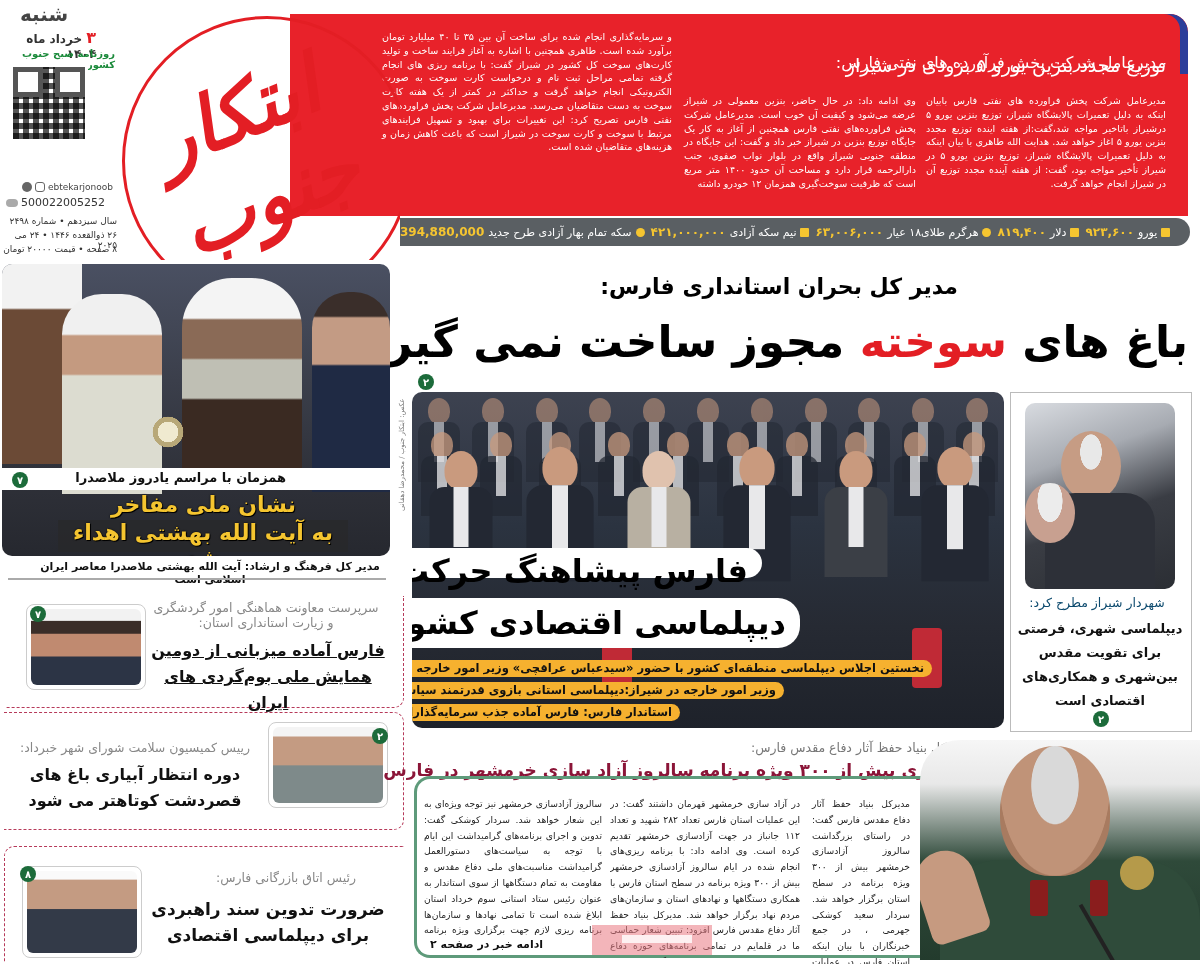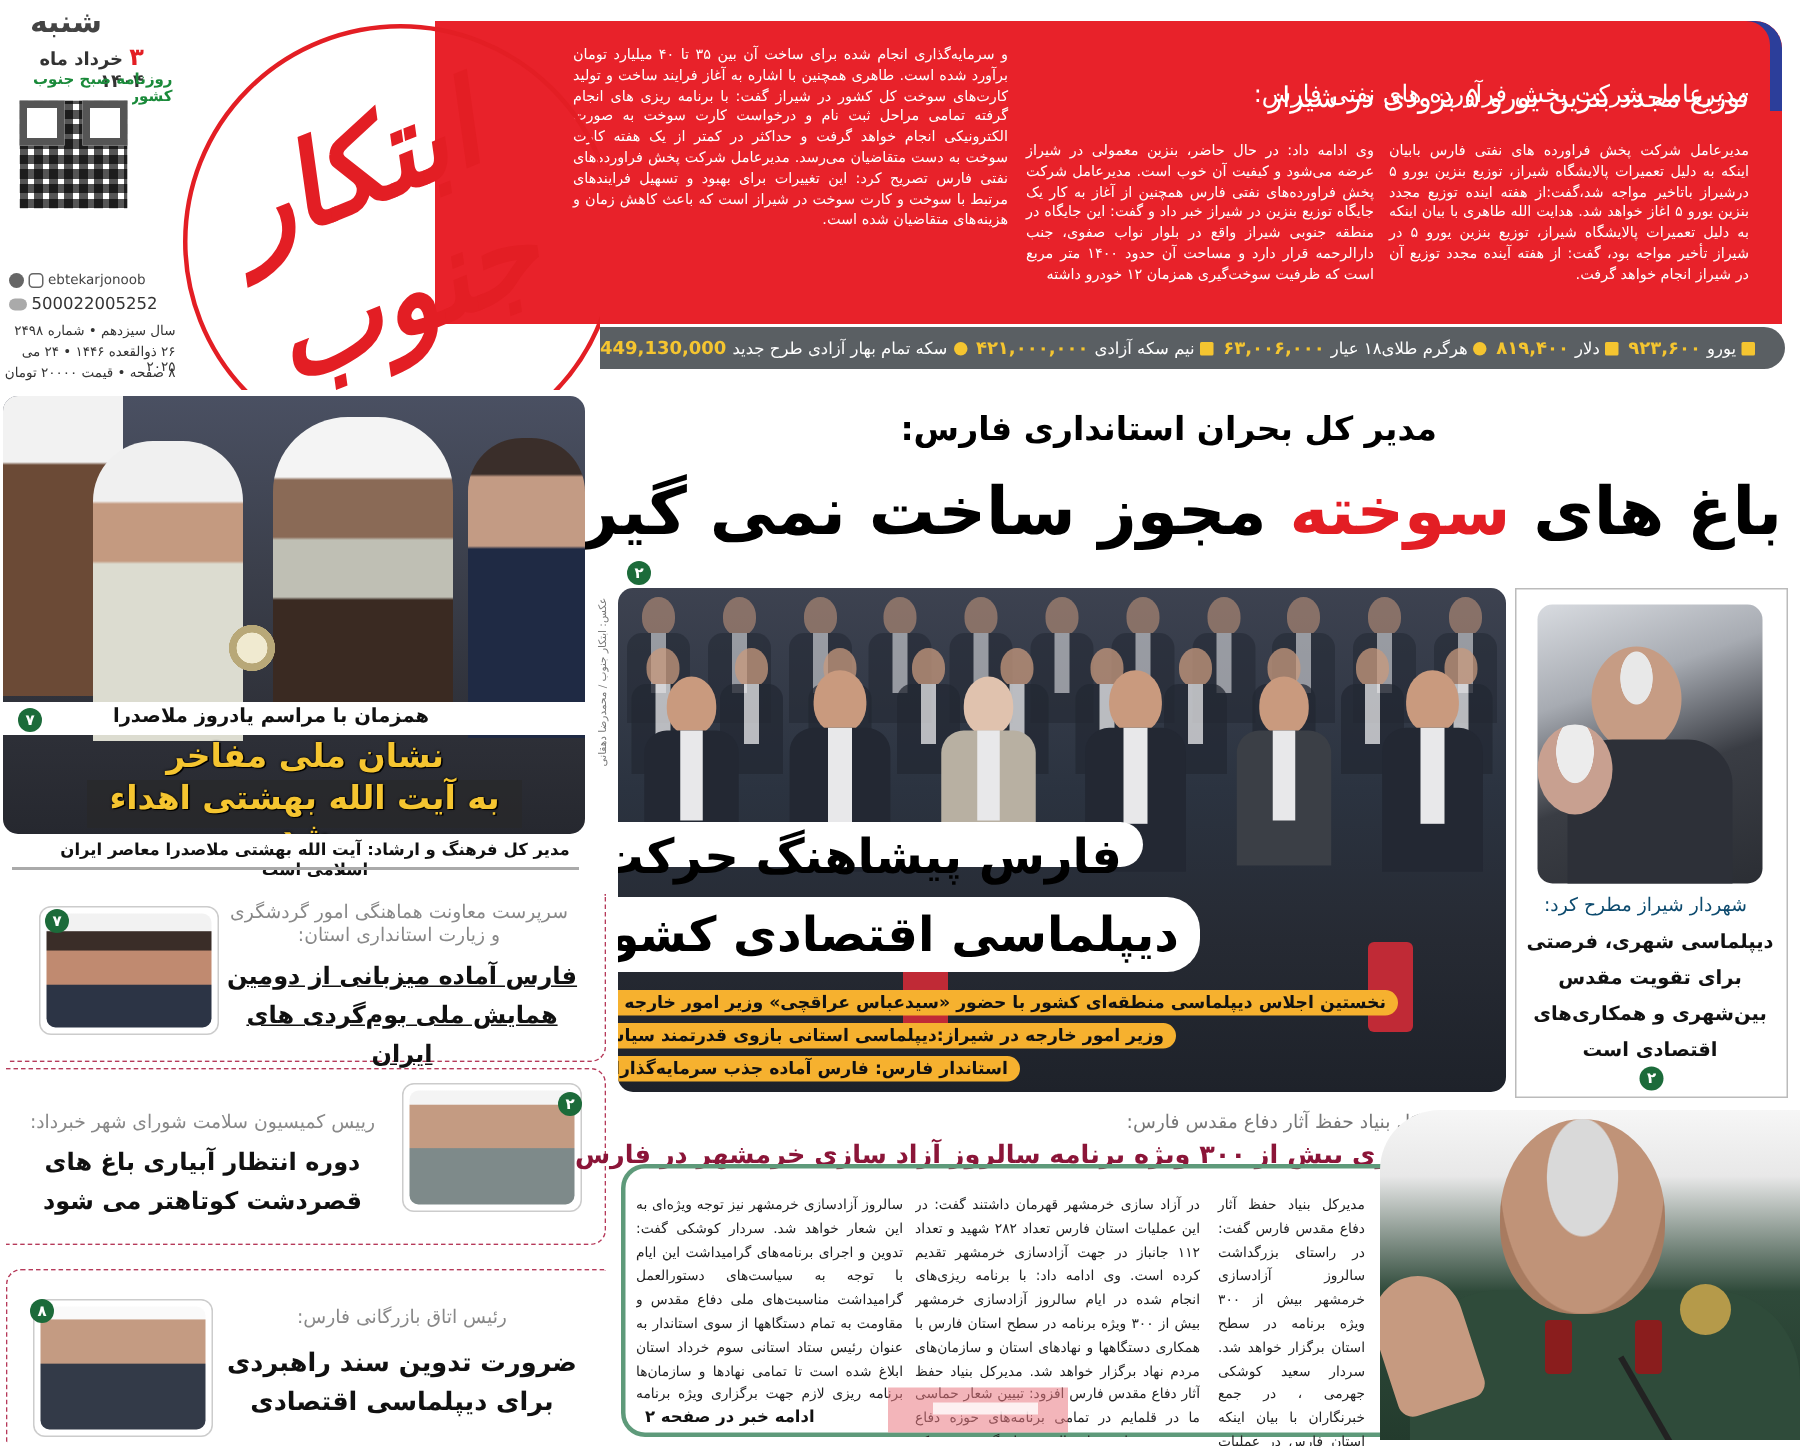--- a/index.html
+++ b/index.html
@@ -12,21 +12,21 @@
   .day-name { position: absolute; left: 8px; top: 2px; width: 72px; font-size: 20px; font-weight: bold; color: #444; text-align: center; direction: rtl; }
   .date-line { position: absolute; left: 0; top: 28px; width: 96px; font-size: 12px; font-weight: bold; color: #333; direction: rtl; text-align: right; }
   .date-line .day-num { color: #e31e24; font-size: 16px; }
   .tagline { position: absolute; left: 0; top: 48px; width: 115px; font-size: 10px; font-weight: bold; color: #1a8a3a; direction: rtl; text-align: right; }
   .qr { position: absolute; left: 10px; top: 64px; width: 78px; height: 78px; background:
         repeating-linear-gradient(90deg, #555 0 6px, #fff 6px 10px),
         repeating-linear-gradient(0deg, #555 0 6px, #fff 6px 10px); background-blend-mode: multiply; border: 3px solid #fff; }
   .qr::before, .qr::after { content: ""; position: absolute; width: 20px; height: 20px; border: 5px solid #555; background: #fff; }
   .qr::before { left: 0; top: 0; }
   .qr::after { right: 0; top: 0; }
-  .social { position: absolute; left: 6px; top: 182px; font-size: 9px; color: #444; display: flex; align-items: flex-start; gap: 3px; }
+  .social { position: absolute; left: 22px; top: 182px; font-size: 9px; color: #444; display: flex; align-items: flex-start; gap: 3px; }
   .social .dot { width: 10px; height: 10px; border-radius: 50%; background: #666; display: inline-block; }
   .social .ig { width: 10px; height: 10px; border: 1.5px solid #666; border-radius: 3px; display: inline-block; }
   .sms { position: absolute; left: 6px; top: 196px; font-size: 11px; color: #333; display: flex; align-items: center; gap: 3px; }
   .sms .cloud { width: 12px; height: 8px; border-radius: 6px; background: #aaa; display: inline-block; }
   .issue-line { position: absolute; left: 2px; width: 115px; font-size: 9px; color: #333; direction: rtl; }
 
   #logo { left: 108px; top: 14px; width: 292px; height: 246px; overflow: hidden; }
   .logo-circle { position: absolute; left: 14px; top: 2px; width: 290px; height: 290px; border-radius: 50%; border: 3px solid #e31e24; }
   .logo-text { position: absolute; left: 0; top: 50px; width: 290px; font-family: "DejaVu Serif", serif; font-size: 78px; font-weight: bold; font-style: italic; color: #e31e24; direction: rtl; text-align: center; transform: rotate(-22deg); letter-spacing: -4px; }
 
@@ -135,21 +135,21 @@
 
 <div id="logo" class="abs">
   <div class="logo-circle"></div>
   <div class="logo-text">ابتکار جنوب</div>
 </div>
 
 <div id="ticker" class="abs">
   <div class="tk-item">
     <span class="tk-icon"></span>
     <span>سکه تمام بهار آزادی طرح جدید</span>
-    <span class="val">449,130,000</span>
+    <span class="val">394,880,000</span>
   </div>
   <div class="tk-item">
     <span class="tk-icon sq"></span>
     <span>نیم سکه آزادی</span>
     <span class="val">۴۲۱,۰۰۰,۰۰۰</span>
   </div>
   <div class="tk-item">
     <span class="tk-icon"></span>
     <span>هرگرم طلای۱۸ عیار</span>
     <span class="val">۶۳,۰۰۶,۰۰۰</span>
@@ -201,21 +201,21 @@
 </div>
 <div class="page-badge abs" style="left:372px; top:728px;">۲</div>
 <div class="story-kicker" style="left:10px; top:740px; width:250px;">رییس کمیسیون سلامت شورای شهر خبرداد:</div>
 <div class="story-title" style="left:10px; top:762px; width:250px;">دوره انتظار آبیاری باغ های قصردشت کوتاهتر می شود</div>
 
 <div class="dash-box" style="left:4px; top:846px; width:400px; height:116px; border-right:none; border-bottom:none; border-radius:10px 0 0 0;"></div>
 <div class="portrait" style="left:22px; top:866px; height:92px;">
   <div class="ph" style="background: linear-gradient(180deg,#fafafa 0 10%, #c49b82 11% 46%, #333a48 47% 100%);"></div>
 </div>
 <div class="page-badge abs" style="left:20px; top:866px;">۸</div>
-<div class="story-kicker" style="left:150px; top:870px; width:236px;">رئیس اتاق بازرگانی فارس:</div>
+<div class="story-kicker" style="left:168px; top:870px; width:236px;">رئیس اتاق بازرگانی فارس:</div>
 <div class="story-title" style="left:150px; top:896px; width:236px; font-size:17px;">ضرورت تدوین سند راهبردی برای دیپلماسی اقتصادی</div>
 
 <div class="abs photo-credit">عکس: ابتکار جنوب / محمدرضا دهقانی</div>
 <div id="center-photo" class="abs">
   <div class="red-seat" style="left:190px;"></div>
   <div class="red-seat" style="left:500px;"></div>
   <div class="crowd-row" style="top:6px; opacity:0.55;">
     <div class="person">
         <div class="head"></div>
         <div class="body"></div>

